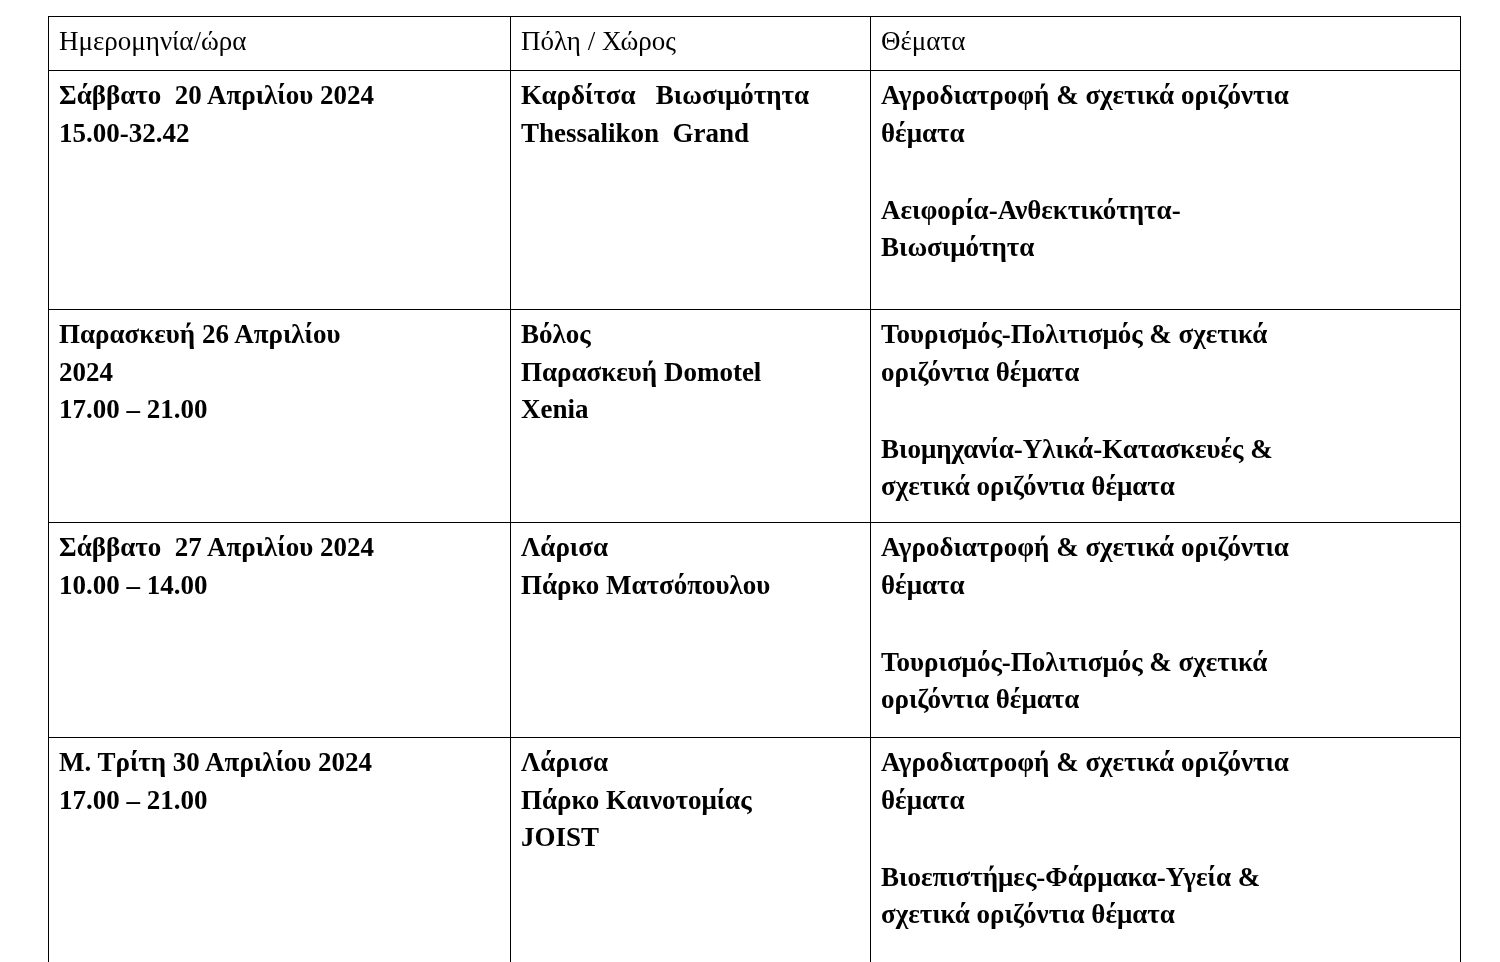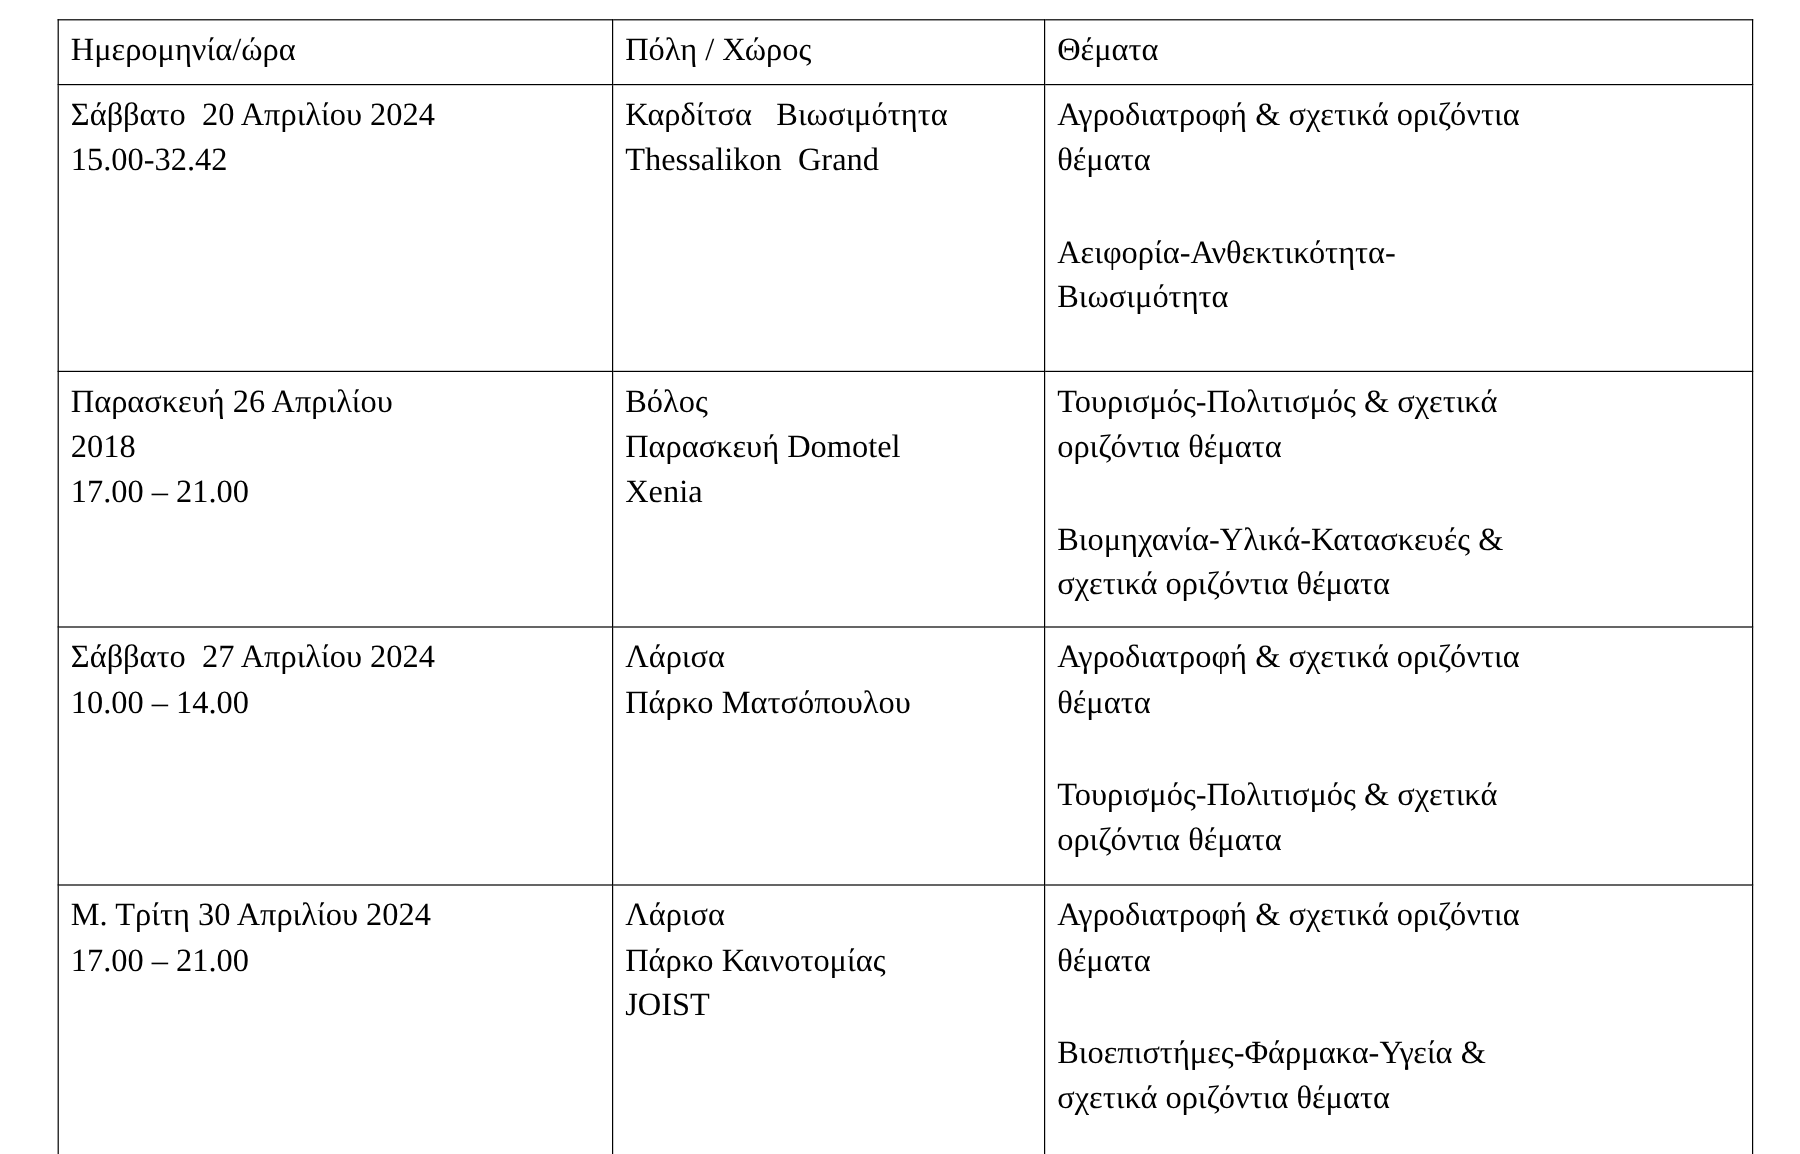--- a/index.html
+++ b/index.html
@@ -37,21 +37,21 @@
   }
   col.c-date  { width: 462px; }
   col.c-place { width: 360px; }
   col.c-topic { width: 590px; }
 
   thead th {
     font-weight: bold;
     padding-top: 8px;
     padding-bottom: 10px;
   }
-  .cell-line { display: block; white-space: pre-wrap; }
+  .cell-line { display: block; white-space: pre-wrap; font-weight: bold; }
   .topic-block { display: block; }
   .topic-gap { display: block; height: 40px; }
   .row-r1 td { height: 222px; }
   .row-r2 td { height: 196px; }
   .row-r3 td { height: 198px; }
   .row-r4 td { height: 208px; }
 </style>
 </head>
 <body>
 
@@ -89,21 +89,21 @@
           <span class="topic-block">
             <span class="cell-line">Αειφορία-Ανθεκτικότητα-</span>
             <span class="cell-line">Βιωσιμότητα</span>
           </span>
         </td>
       </tr>
 
       <tr class="row-r2">
         <td>
           <span class="cell-line">Παρασκευή 26 Απριλίου</span>
-          <span class="cell-line">2018</span>
+          <span class="cell-line">2024</span>
           <span class="cell-line">17.00 – 21.00</span>
         </td>
         <td>
           <span class="cell-line">Βόλος</span>
           <span class="cell-line">Παρασκευή Domotel</span>
           <span class="cell-line">Xenia</span>
         </td>
         <td>
           <span class="topic-block">
             <span class="cell-line">Τουρισμός-Πολιτισμός &amp; σχετικά</span>

